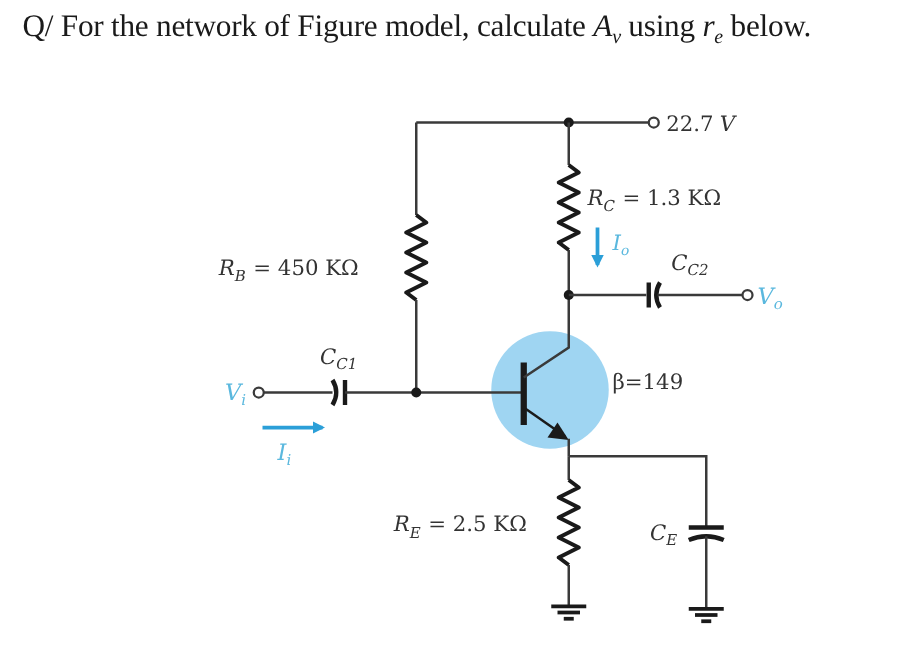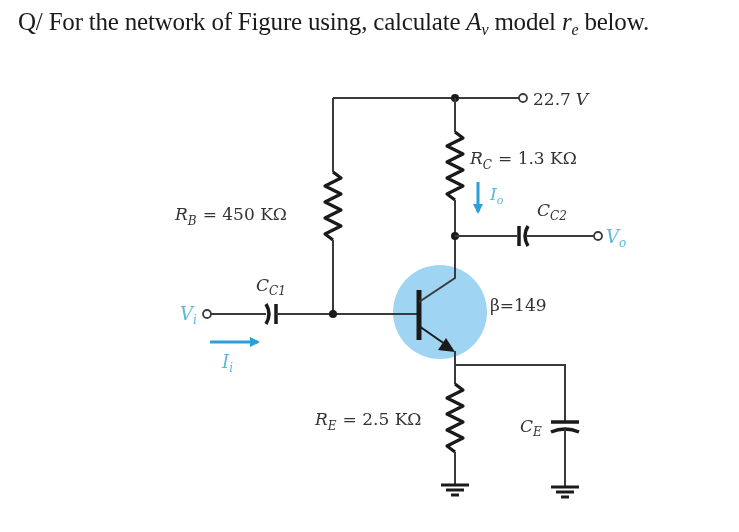--- a/index.html
+++ b/index.html
@@ -16,21 +16,21 @@
     .res { stroke: #1a1a1a; stroke-width: 3.2; fill: none; stroke-linejoin: round; }
     .plate { stroke: #1a1a1a; stroke-width: 3.5; fill: none; }
     .lbl { font-family: "DejaVu Serif", "Liberation Serif", serif; font-size: 17px; fill: #333333; }
     .lbl-i { font-style: italic; }
     .blue-lbl { font-family: "DejaVu Serif", "Liberation Serif", serif; font-style: italic; fill: #5ab8de; }
   </style>
 </head>
 <body>
 
 <div class="question">
-  <span>Q/ For the network of Figure using, calculate </span><i><span>A</span><sub>v</sub></i><span> model </span><i><span>r</span><sub>e</sub></i><span> below.</span>
+  <span>Q/ For the network of Figure model, calculate </span><i><span>A</span><sub>v</sub></i><span> using </span><i><span>r</span><sub>e</sub></i><span> below.</span>
 </div>
 
 <svg width="739" height="532" viewBox="0 0 739 532">
   <defs>
     <marker id="arrowBlue" markerWidth="10" markerHeight="10" refX="8" refY="5" orient="auto" markerUnits="userSpaceOnUse">
       <path d="M0,0 L10,5 L0,10 Z" fill="#2b9fd8"></path>
     </marker>
   </defs>
 
   <circle cx="440" cy="312" r="47" fill="#9fd5f2"></circle>

